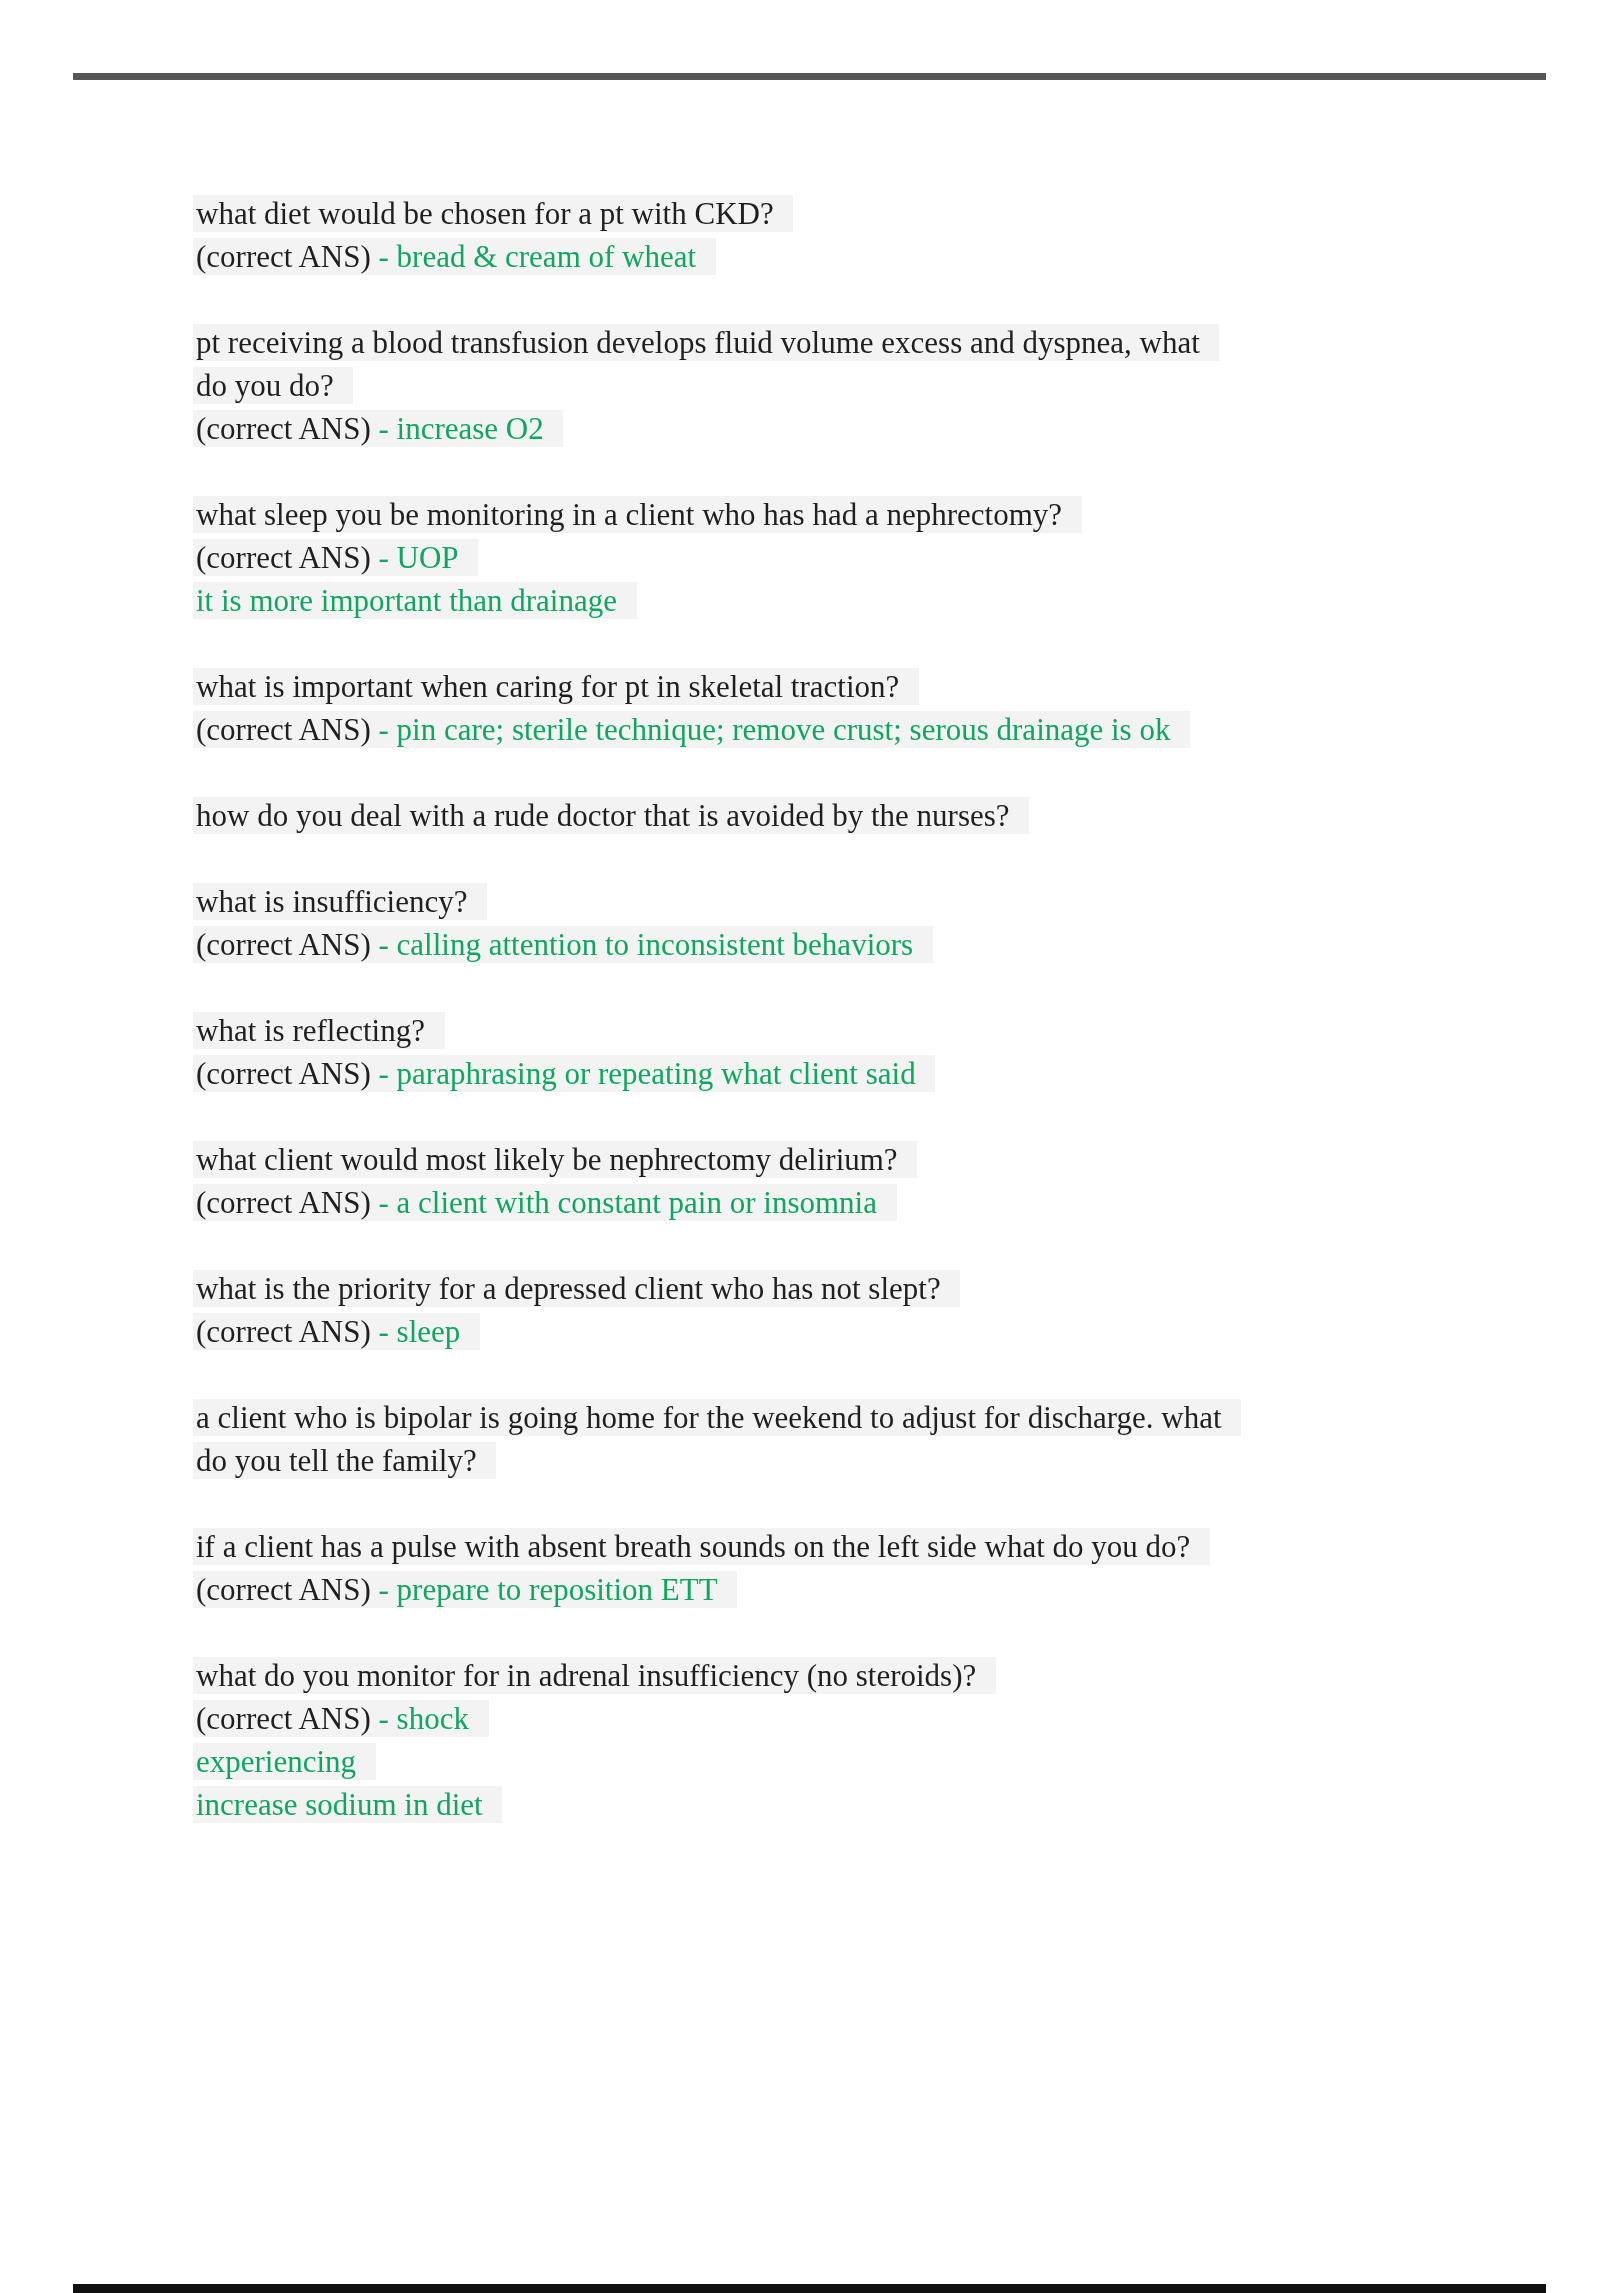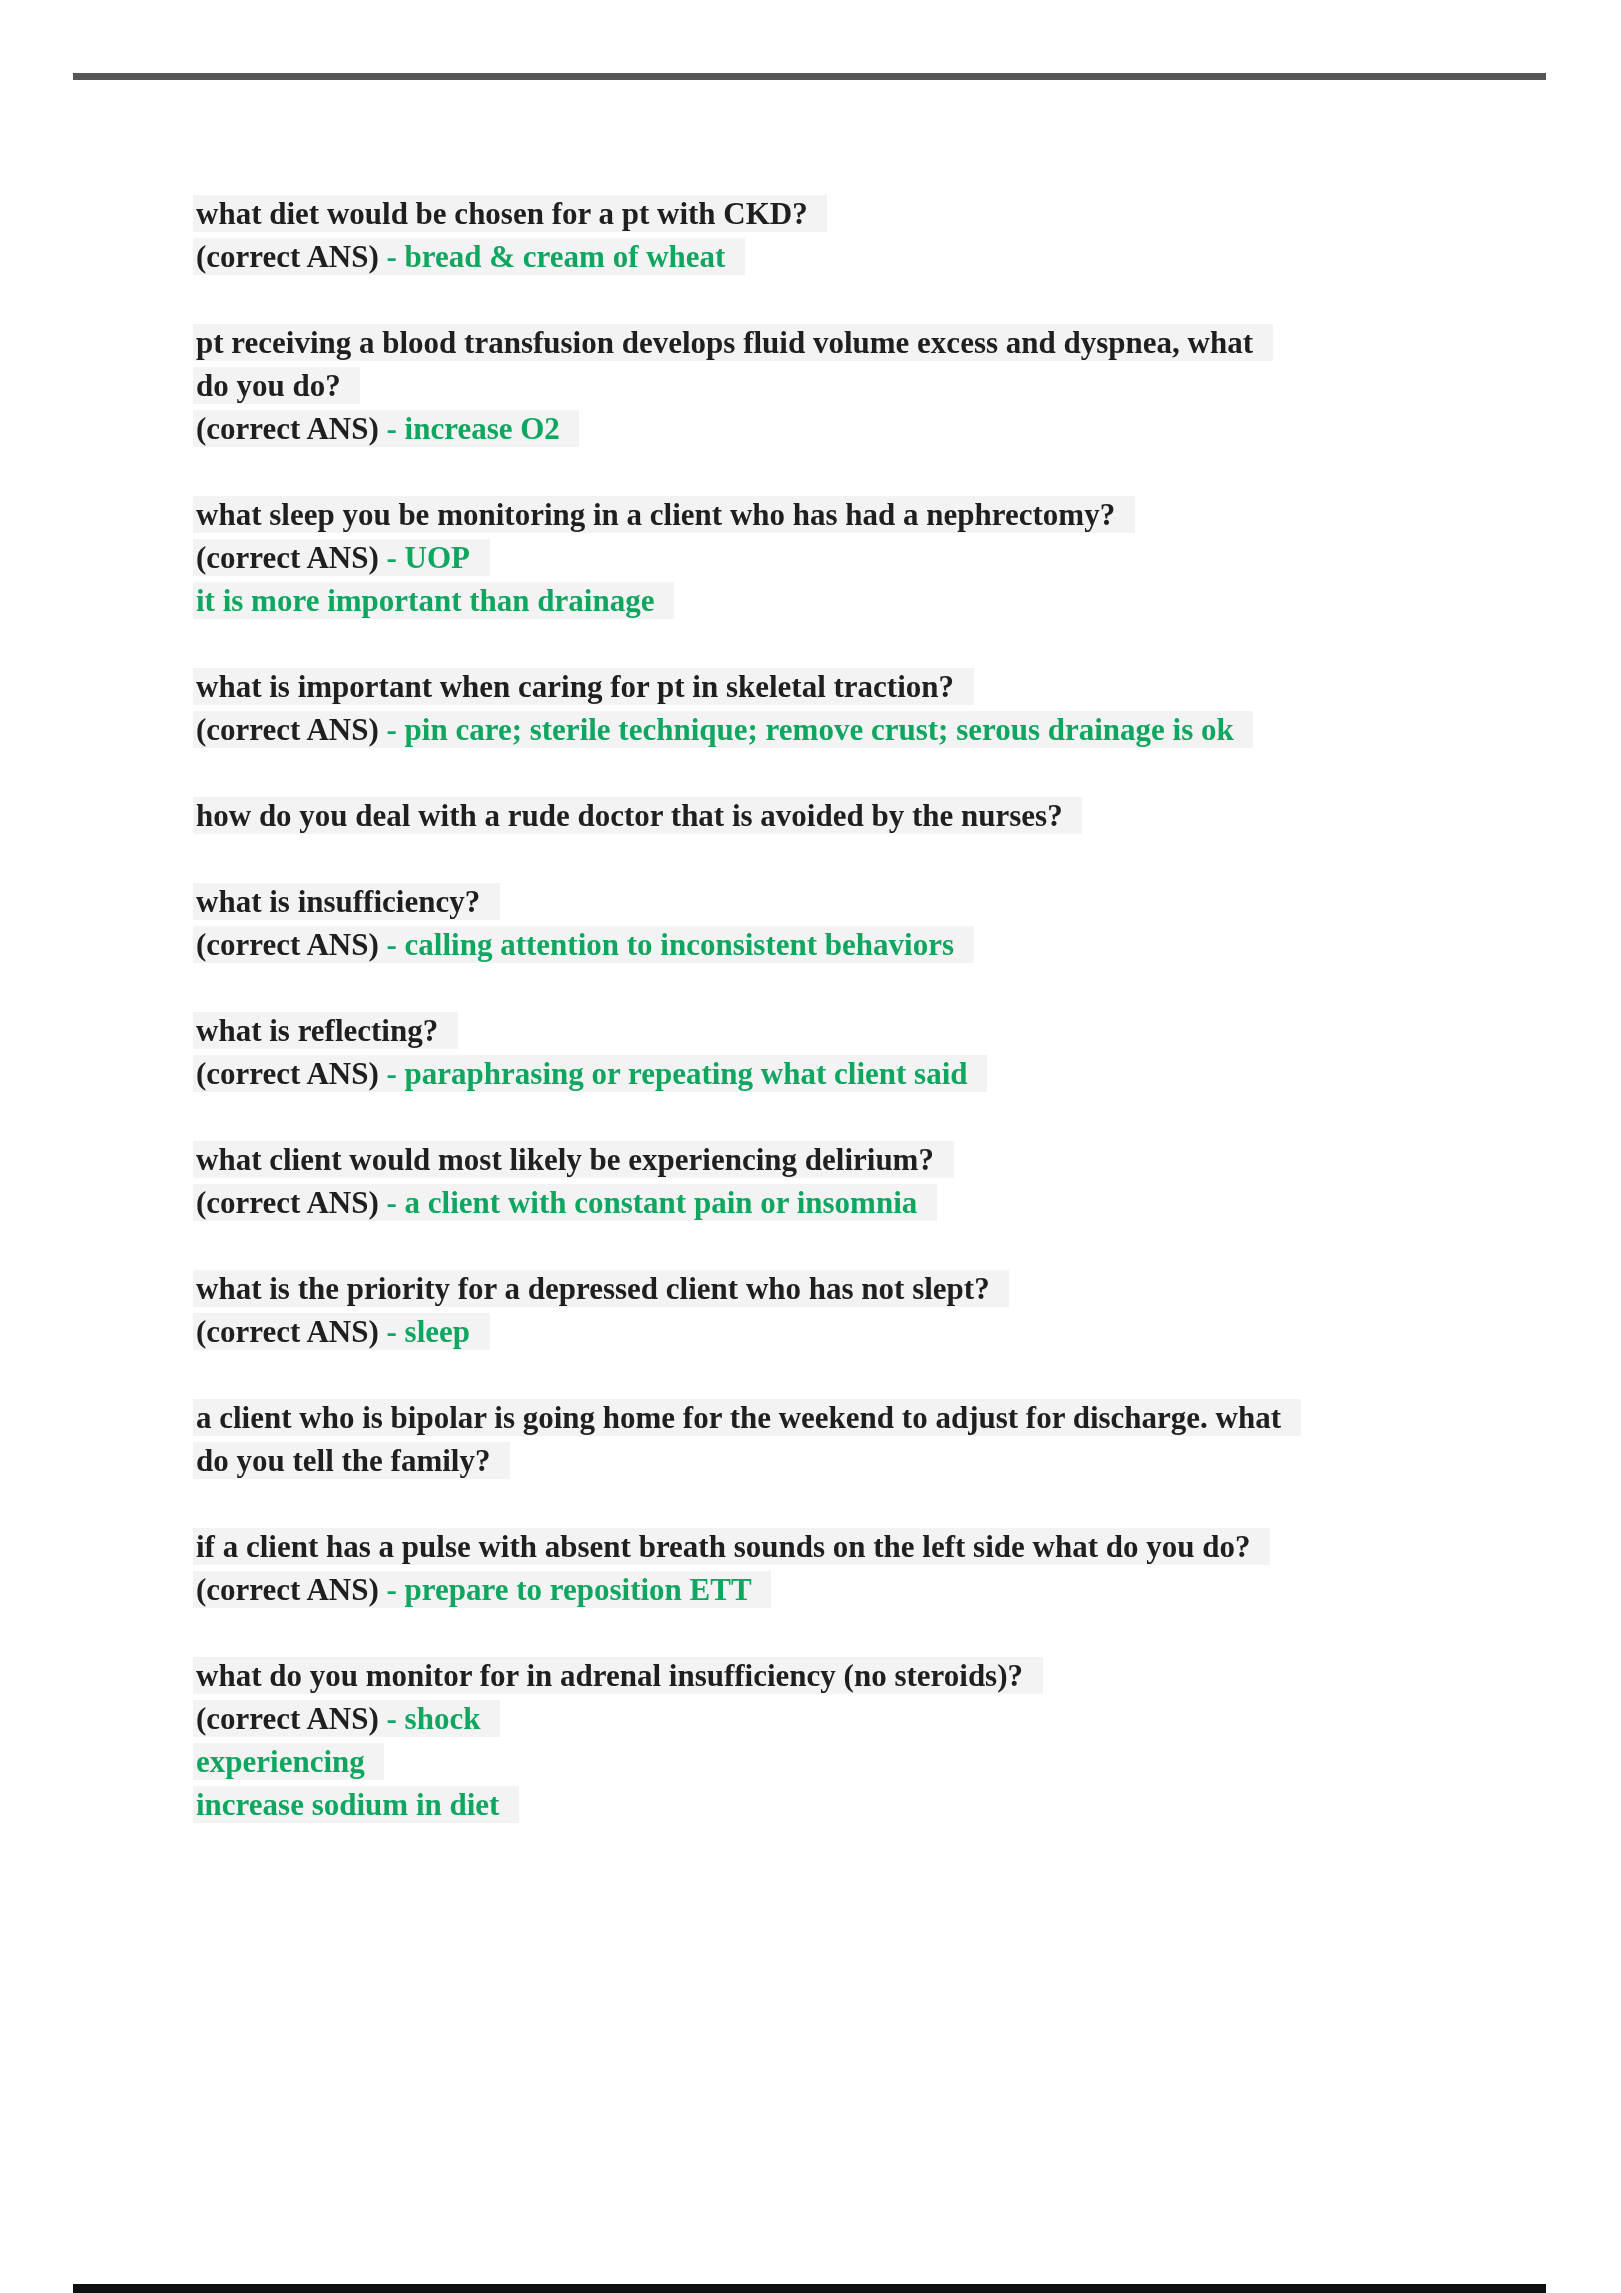--- a/index.html
+++ b/index.html
@@ -37,21 +37,20 @@
     width: 1274px;
   }
   .qa {
     margin: 0 0 43px 0;
     padding: 0;
   }
   .line {
     font-size: 31px;
     line-height: 43px;
     white-space: nowrap;
-    font-weight: bold;
   }
   .hl {
     background: var(--highlight, #f3f3f4);
     padding: 1px 19.6px 1px 2.9px;
     margin-left: -2.9px;
   }
   .q {
     color: var(--question-text, #1f1f1f);
   }
   .a {
@@ -87,21 +86,21 @@
       </section>
       <section class="qa">
         <div class="line"><span class="hl q">what is insufficiency?</span></div>
         <div class="line"><span class="hl"><span class="q">(correct ANS)</span> <span class="a">- calling attention to inconsistent behaviors</span></span></div>
       </section>
       <section class="qa">
         <div class="line"><span class="hl q">what is reflecting?</span></div>
         <div class="line"><span class="hl"><span class="q">(correct ANS)</span> <span class="a">- paraphrasing or repeating what client said</span></span></div>
       </section>
       <section class="qa">
-        <div class="line"><span class="hl q">what client would most likely be experiencing delirium?</span></div>
+        <div class="line"><span class="hl q">what client would most likely be nephrectomy delirium?</span></div>
         <div class="line"><span class="hl"><span class="q">(correct ANS)</span> <span class="a">- a client with constant pain or insomnia</span></span></div>
       </section>
       <section class="qa">
         <div class="line"><span class="hl q">what is the priority for a depressed client who has not slept?</span></div>
         <div class="line"><span class="hl"><span class="q">(correct ANS)</span> <span class="a">- sleep</span></span></div>
       </section>
       <section class="qa">
         <div class="line"><span class="hl q">a client who is bipolar is going home for the weekend to adjust for discharge. what</span></div>
         <div class="line"><span class="hl q">do you tell the family?</span></div>
       </section>

